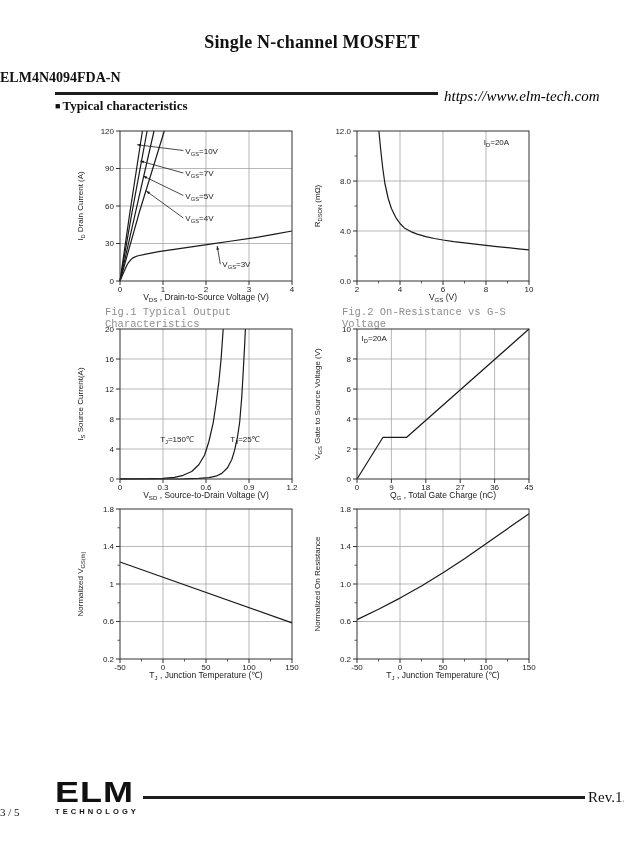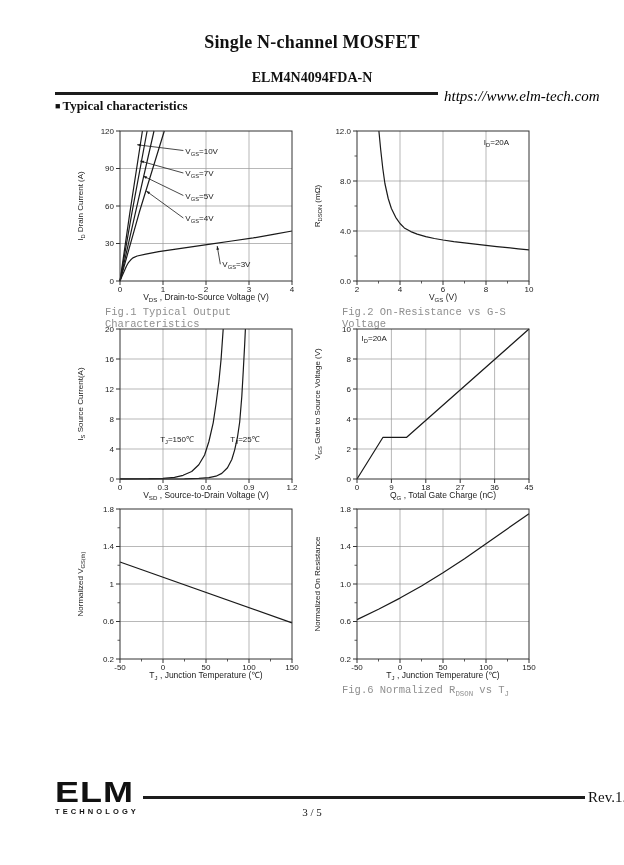--- a/index.html
+++ b/index.html
@@ -3,21 +3,21 @@
 <meta charset="utf-8">
 <style>
   * { margin:0; padding:0; box-sizing:border-box; }
   html,body { background:#ffffff; }
   .page {
     position:relative; width:624px; height:865px; background:#fff;
     font-family:"Liberation Serif", serif; color:#111; overflow:hidden;
   }
   .doc-title { position:absolute; top:32px; left:0; width:100%; text-align:center;
     font-size:18px; font-weight:bold; letter-spacing:0.2px; }
-  .part-number { position:absolute; top:70px; left:0; width:100%; text-align:center;
+  .part-number { position:absolute; top:70px; left:0; width:100%; text-align:left;
     font-size:14px; font-weight:bold; }
   .header-rule { position:absolute; top:92px; left:55px; width:383px; height:3px; background:#1c1c1c; }
   .website { position:absolute; top:88px; left:444px; font-size:15px; color:#000; text-decoration:none;font-style:italic; }
   .section-heading { position:absolute; top:98px; left:55px; font-size:13px; font-weight:bold; }
   .section-heading .bullet { font-size:9px; vertical-align:1.5px; margin-right:2px; }
 
   .charts { position:absolute; left:72px; top:124px;
     display:grid; grid-template-columns:235px 235px; column-gap:2px; row-gap:2px; }
   figure.chart { width:235px; }
   figure.chart svg { display:block; }
@@ -26,21 +26,21 @@
   figure.chart figcaption sub { font-size:70%; }
   svg text { font-family:"Liberation Sans", sans-serif; fill:#222; }
 
   .logo { position:absolute; left:55px; top:779px; width:100px; }
   .logo-text { font-family:"Liberation Sans", sans-serif; font-weight:bold; font-size:36px;
     line-height:0.9; letter-spacing:1px; color:#111; transform:scaleY(0.82); transform-origin:top left; }
   .logo-sub { margin-top:-4px; font-family:"Liberation Sans", sans-serif; font-weight:bold;
     font-size:7.5px; letter-spacing:3.1px; color:#111; }
   .footer-rule { position:absolute; left:143px; top:796px; width:442px; height:3px; background:#1c1c1c; }
   .revision { position:absolute; left:588px; top:789px; font-size:15px; }
-  .page-number { position:absolute; left:0; top:806px; width:100%; text-align:center; font-size:11px; }
+  .page-number { position:absolute; left:0; top:806px; width:100%; font-size:11px; }
 </style>
 </head>
 <body>
 
 <div class="page">
 
   <div class="doc-title">Single N-channel MOSFET</div>
   <div class="part-number">ELM4N4094FDA-N</div>
   <div class="header-rule"></div>
   <a class="website">https://www.elm-tech.com</a>
@@ -300,21 +300,20 @@
           <line x1="112.5" y1="157" x2="112.5" y2="159.5" stroke="#333333" stroke-width="0.8"></line>
           <line x1="155.5" y1="157" x2="155.5" y2="159.5" stroke="#333333" stroke-width="0.8"></line>
           <line x1="198.5" y1="157" x2="198.5" y2="159.5" stroke="#333333" stroke-width="0.8"></line>
           <line x1="48" y1="138.25" x2="45.5" y2="138.25" stroke="#333333" stroke-width="0.8"></line>
           <line x1="48" y1="100.75" x2="45.5" y2="100.75" stroke="#333333" stroke-width="0.8"></line>
           <line x1="48" y1="63.25" x2="45.5" y2="63.25" stroke="#333333" stroke-width="0.8"></line>
           <line x1="48" y1="25.75" x2="45.5" y2="25.75" stroke="#333333" stroke-width="0.8"></line>
           <text x="134" y="176" text-anchor="middle" font-size="8.5"><tspan>T</tspan><tspan dy="2.2" font-size="72%">J</tspan><tspan dy="-2.2"> , Junction Temperature (℃)</tspan></text>
           <text x="11" y="82" text-anchor="middle" font-size="8" transform="rotate(-90 11 82)"><tspan>Normalized On Resistance</tspan></text>
         </svg>
-      <figcaption>Fig.6 Normalized R<sub>DSON</sub> vs T<sub>J</sub></figcaption>
     </figure>
   </div>
 
   <div class="logo">
     <div class="logo-text">ELM</div>
     <div class="logo-sub">TECHNOLOGY</div>
   </div>
   <div class="footer-rule"></div>
   <div class="revision">Rev.1.1</div>
   <div class="page-number">3 / 5</div>

